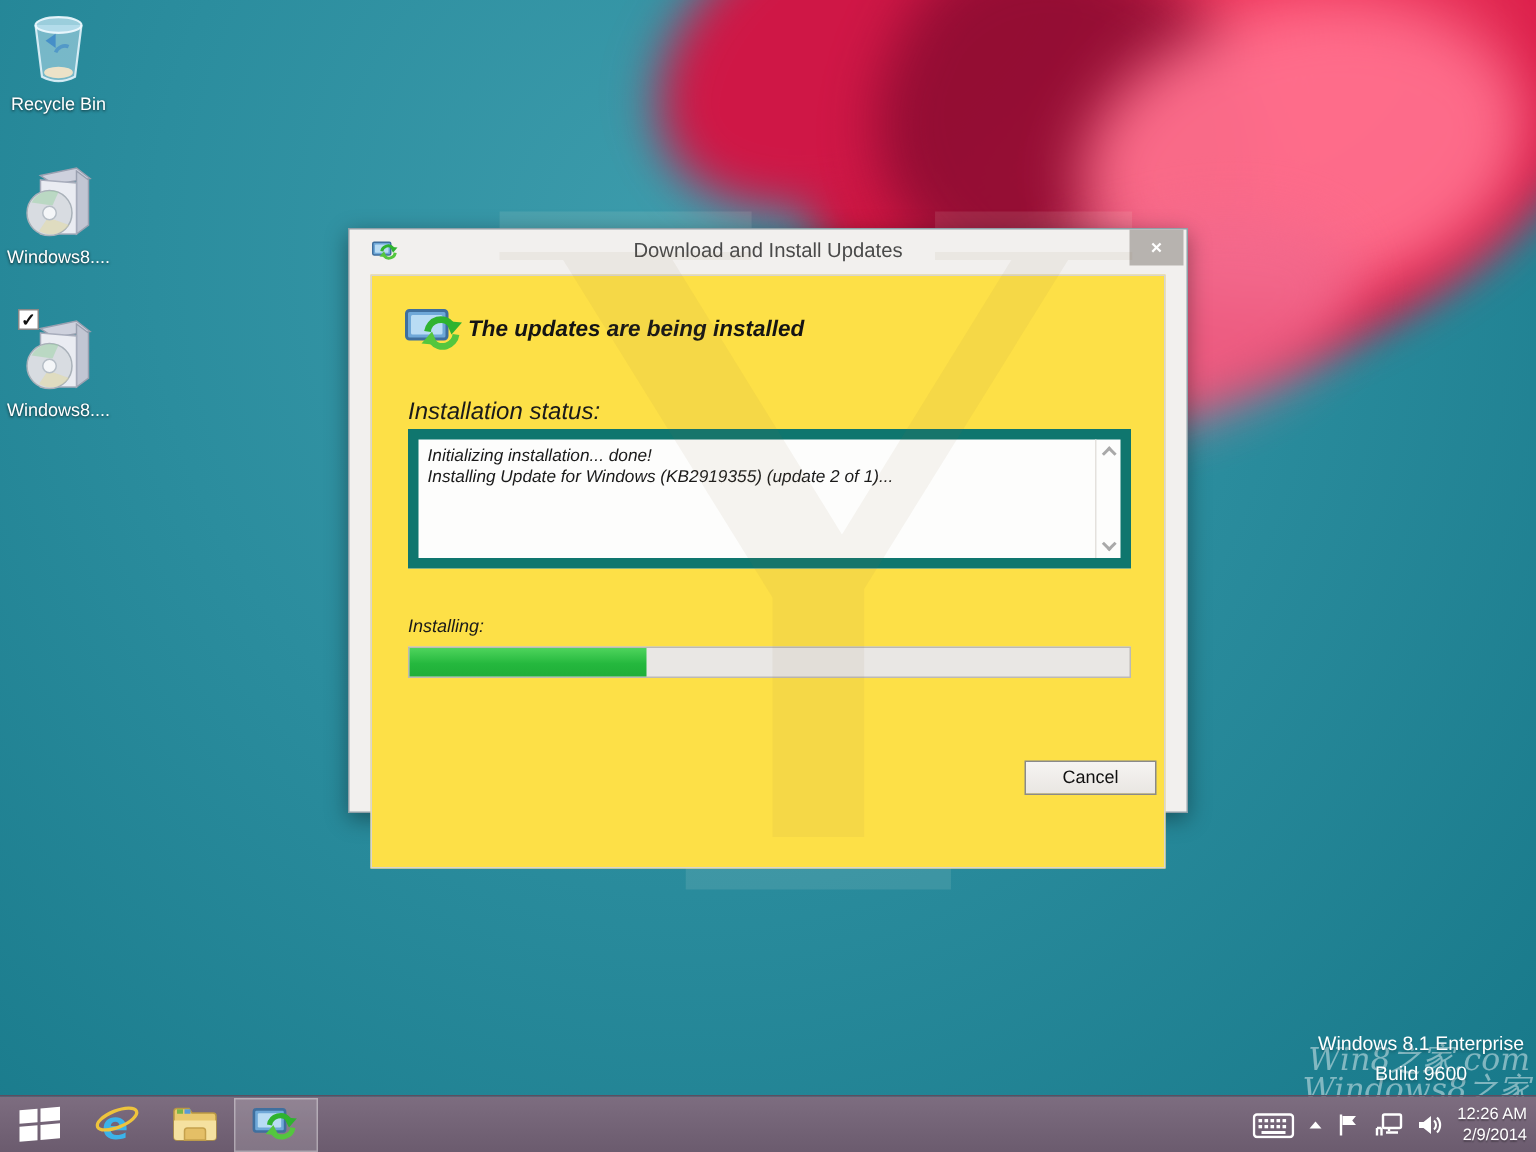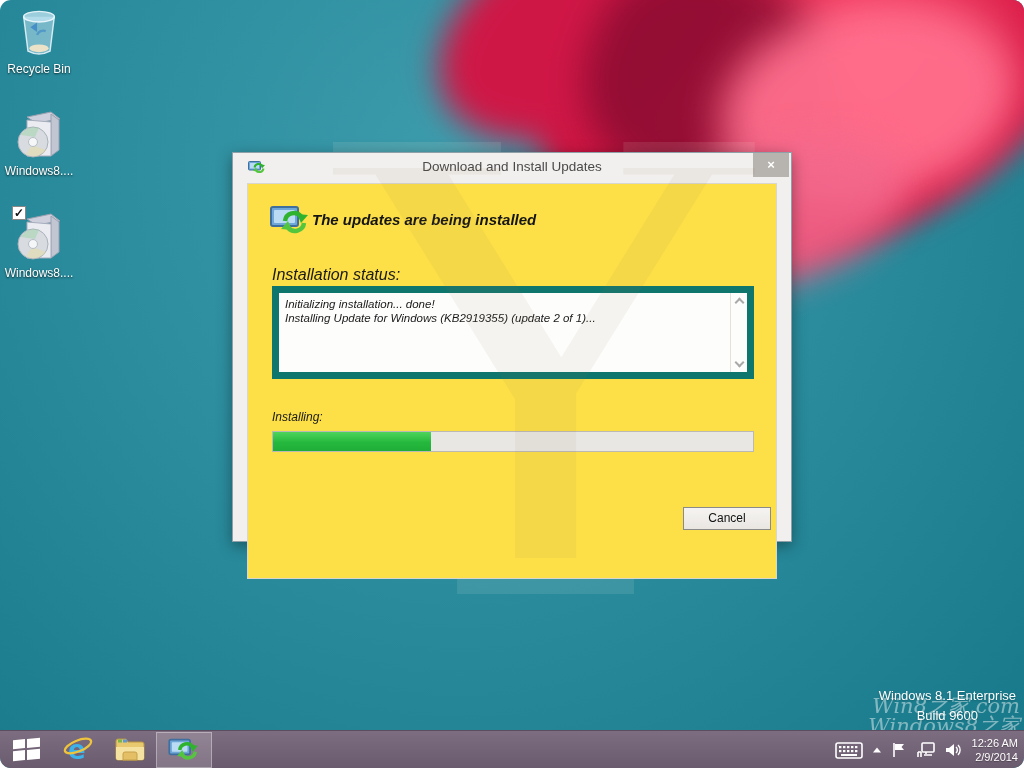--- a/index.html
+++ b/index.html
@@ -1,18 +1,18 @@
 <!DOCTYPE html>
 <html><head>
 <meta charset="utf-8">
 <style>
   * { margin:0; padding:0; box-sizing:border-box; }
   html,body { width:1024px; height:768px; overflow:hidden; font-family:"Liberation Sans",sans-serif; }
   #screen { position:relative; width:1024px; height:768px; overflow:hidden;
-    background: radial-gradient(ellipse at 45% 22%, #3d9cac 0%, #2b8d9e 45%, #177889 100%); border-radius: 11px; }
+    background: radial-gradient(ellipse at 45% 22%, #3d9cac 0%, #2b8d9e 45%, #177889 100%); }
 
   
   .flower { position:absolute; inset:0; overflow:hidden; pointer-events:none; }
   .flower div { position:absolute; }
   .f1 { right:-70px; top:-90px; width:560px; height:340px; border-radius:48% 52% 60% 40%;
         background:radial-gradient(ellipse at 55% 45%, #ff4d6e 0%, #d41744 55%, #b01038 100%);
         filter:blur(14px); transform:rotate(-18deg); }
   .f2 { left:428px; top:-70px; width:310px; height:195px; border-radius:50%;
         background:#cf1746; filter:blur(16px); transform:rotate(-28deg); }
   .f3 { right:180px; top:-30px; width:260px; height:235px; border-radius:45% 55% 50% 50%;

